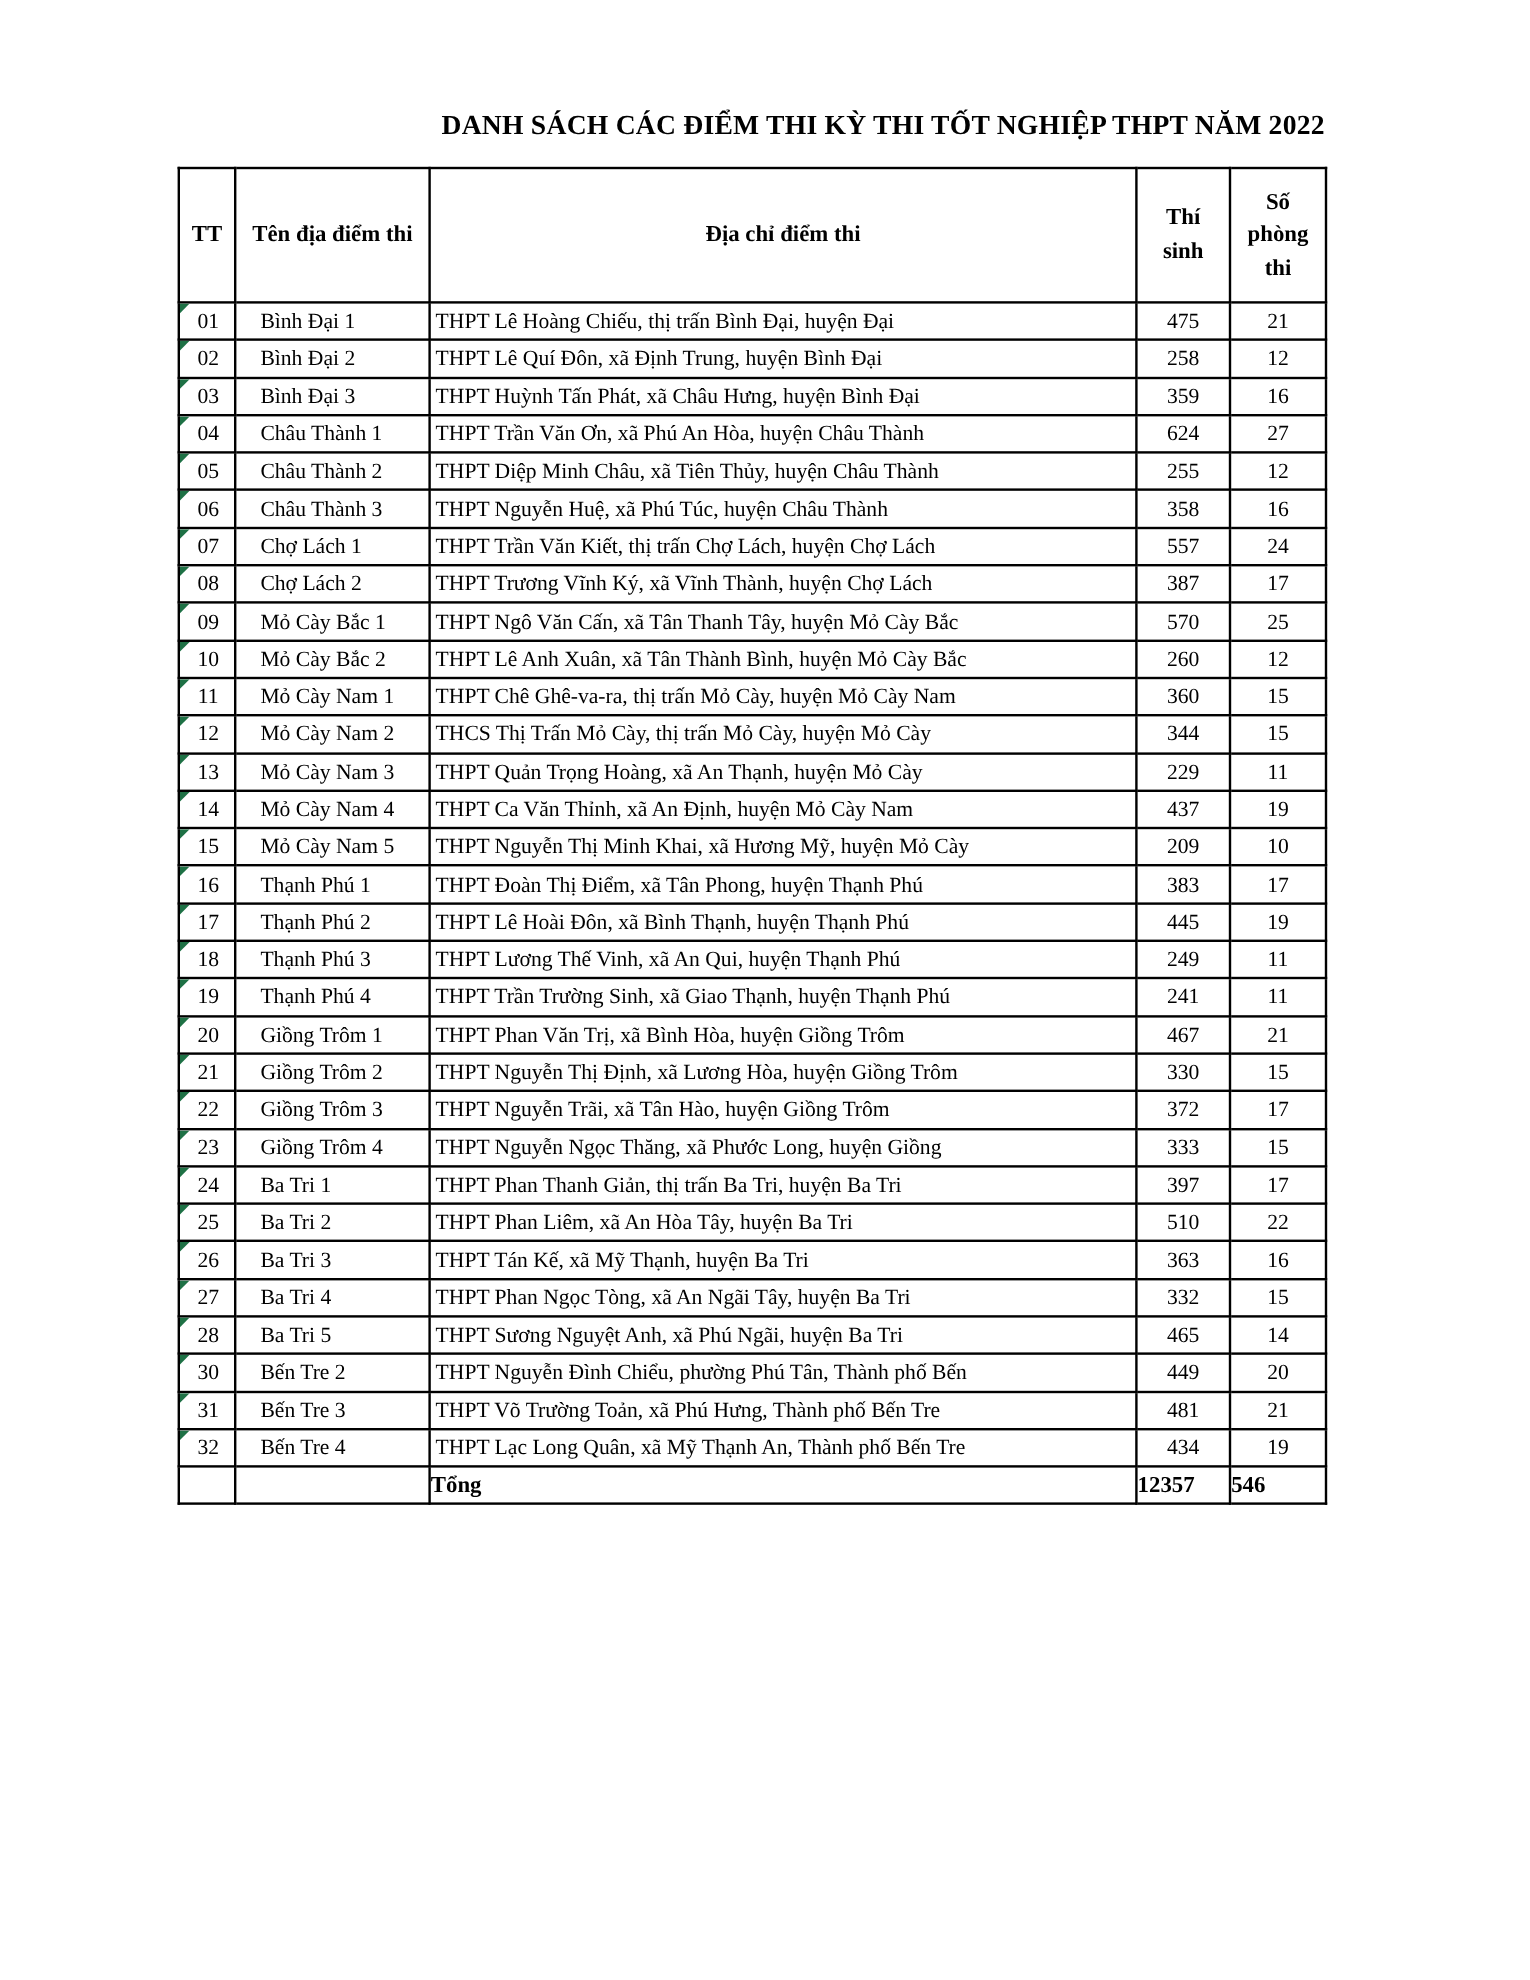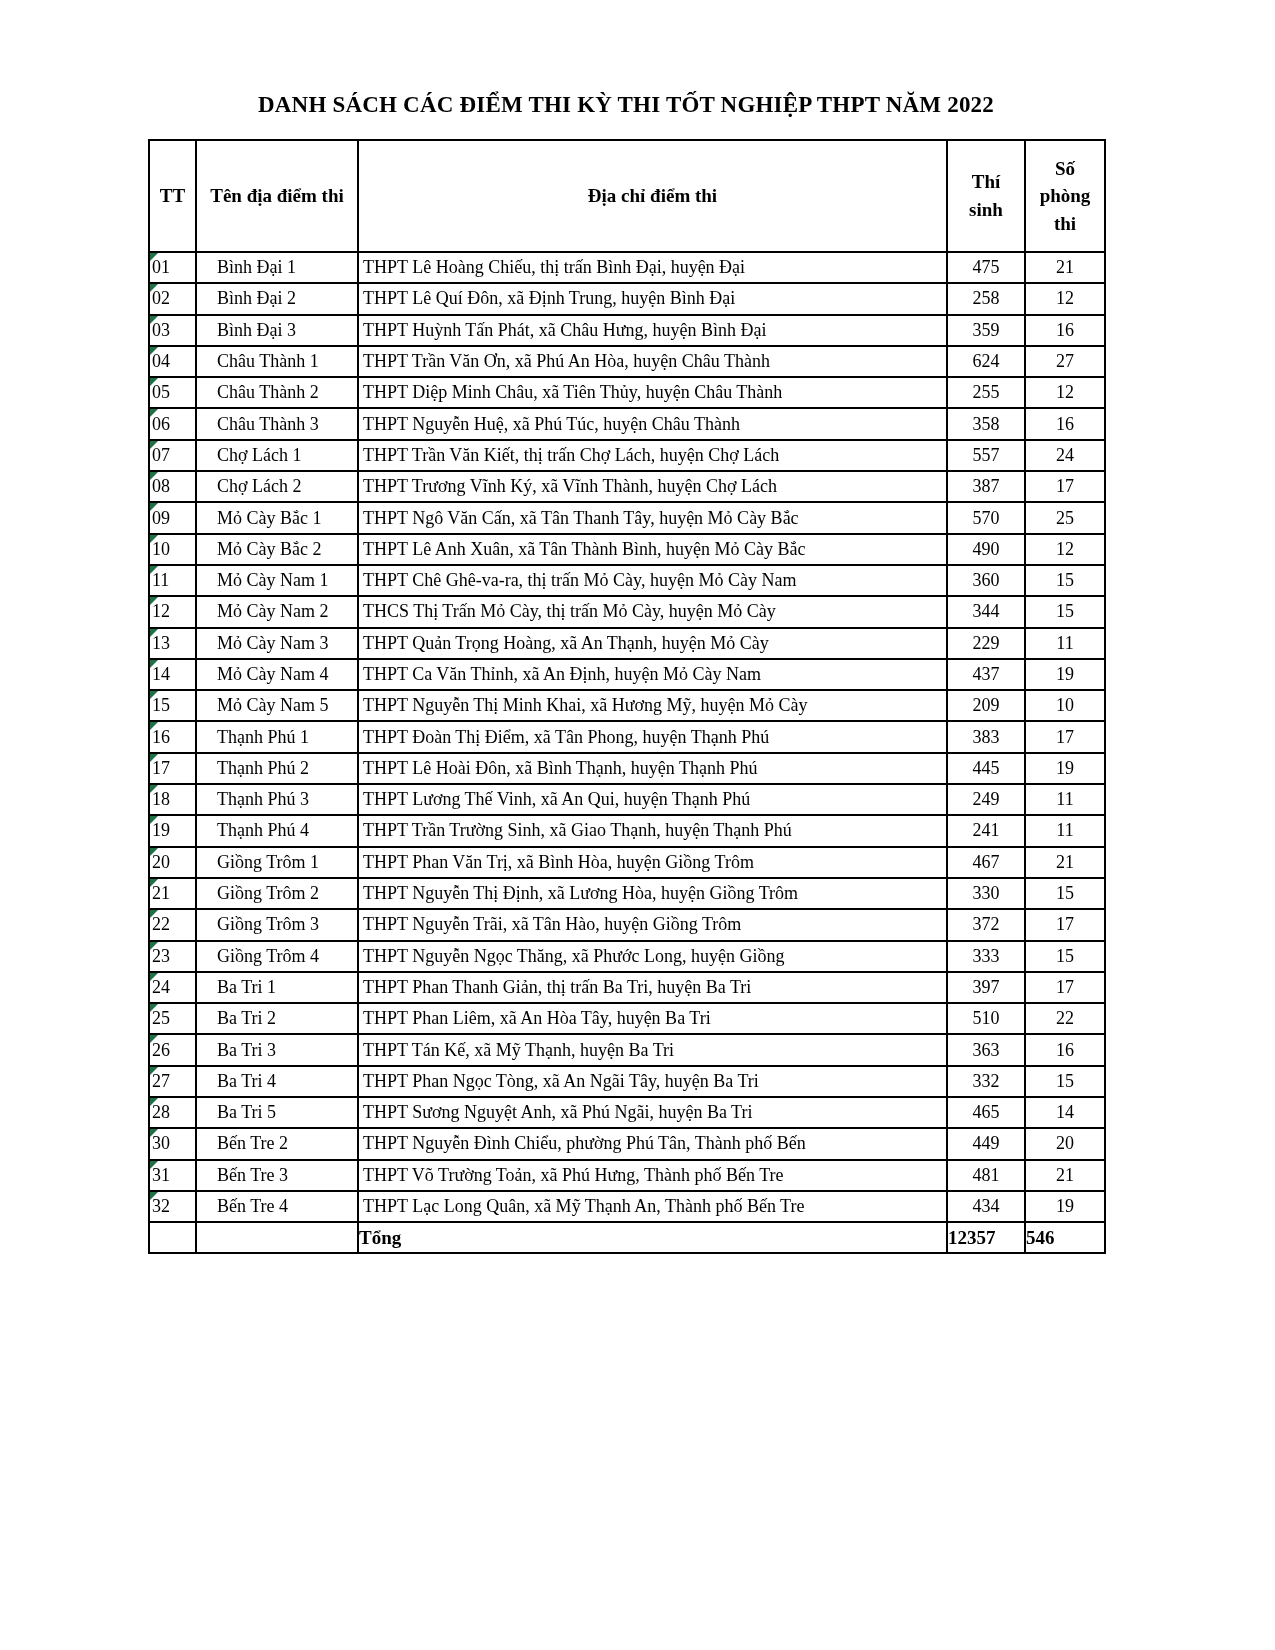--- a/index.html
+++ b/index.html
@@ -16,21 +16,21 @@
     width: 1275px;
     height: 1650px;
     overflow: hidden;
   }
   .doc-title {
     position: absolute;
     top: 92px;
     left: 148px;
     width: 956px;
     margin: 0;
-    text-align: center;
+    text-align: right;
     font-size: 23px;
     font-weight: bold;
     letter-spacing: 0.2px;
     white-space: nowrap;
   }
   table.exam-table {
     position: absolute;
     top: 139px;
     left: 148px;
     width: 956px;
@@ -49,21 +49,21 @@
     font-weight: bold;
     text-align: center;
     line-height: 1.45;
     padding: 0 6px;
   }
   .exam-table tbody tr { height: 31.3px; }
   .exam-table tbody td { font-size: 18px; }
   td.c-tt {
     position: relative;
     padding-left: 2px;
-    text-align: left;
+    text-align: center;
   }
   td.c-name {
     padding-left: 20px;
     white-space: nowrap;
   }
   td.c-addr {
     padding-left: 4px;
     white-space: nowrap;
   }
   td.c-num { text-align: center; }
@@ -171,21 +171,21 @@
           <td class="c-tt"><span class="err-tri"></span>09</td>
           <td class="c-name">Mỏ Cày Bắc 1</td>
           <td class="c-addr">THPT Ngô Văn Cấn, xã Tân Thanh Tây, huyện Mỏ Cày Bắc</td>
           <td class="c-num">570</td>
           <td class="c-num">25</td>
         </tr>
         <tr>
           <td class="c-tt"><span class="err-tri"></span>10</td>
           <td class="c-name">Mỏ Cày Bắc 2</td>
           <td class="c-addr">THPT Lê Anh Xuân, xã Tân Thành Bình, huyện Mỏ Cày Bắc</td>
-          <td class="c-num">490</td>
+          <td class="c-num">260</td>
           <td class="c-num">12</td>
         </tr>
         <tr>
           <td class="c-tt"><span class="err-tri"></span>11</td>
           <td class="c-name">Mỏ Cày Nam 1</td>
           <td class="c-addr">THPT Chê Ghê-va-ra, thị trấn Mỏ Cày, huyện Mỏ Cày Nam</td>
           <td class="c-num">360</td>
           <td class="c-num">15</td>
         </tr>
         <tr>

